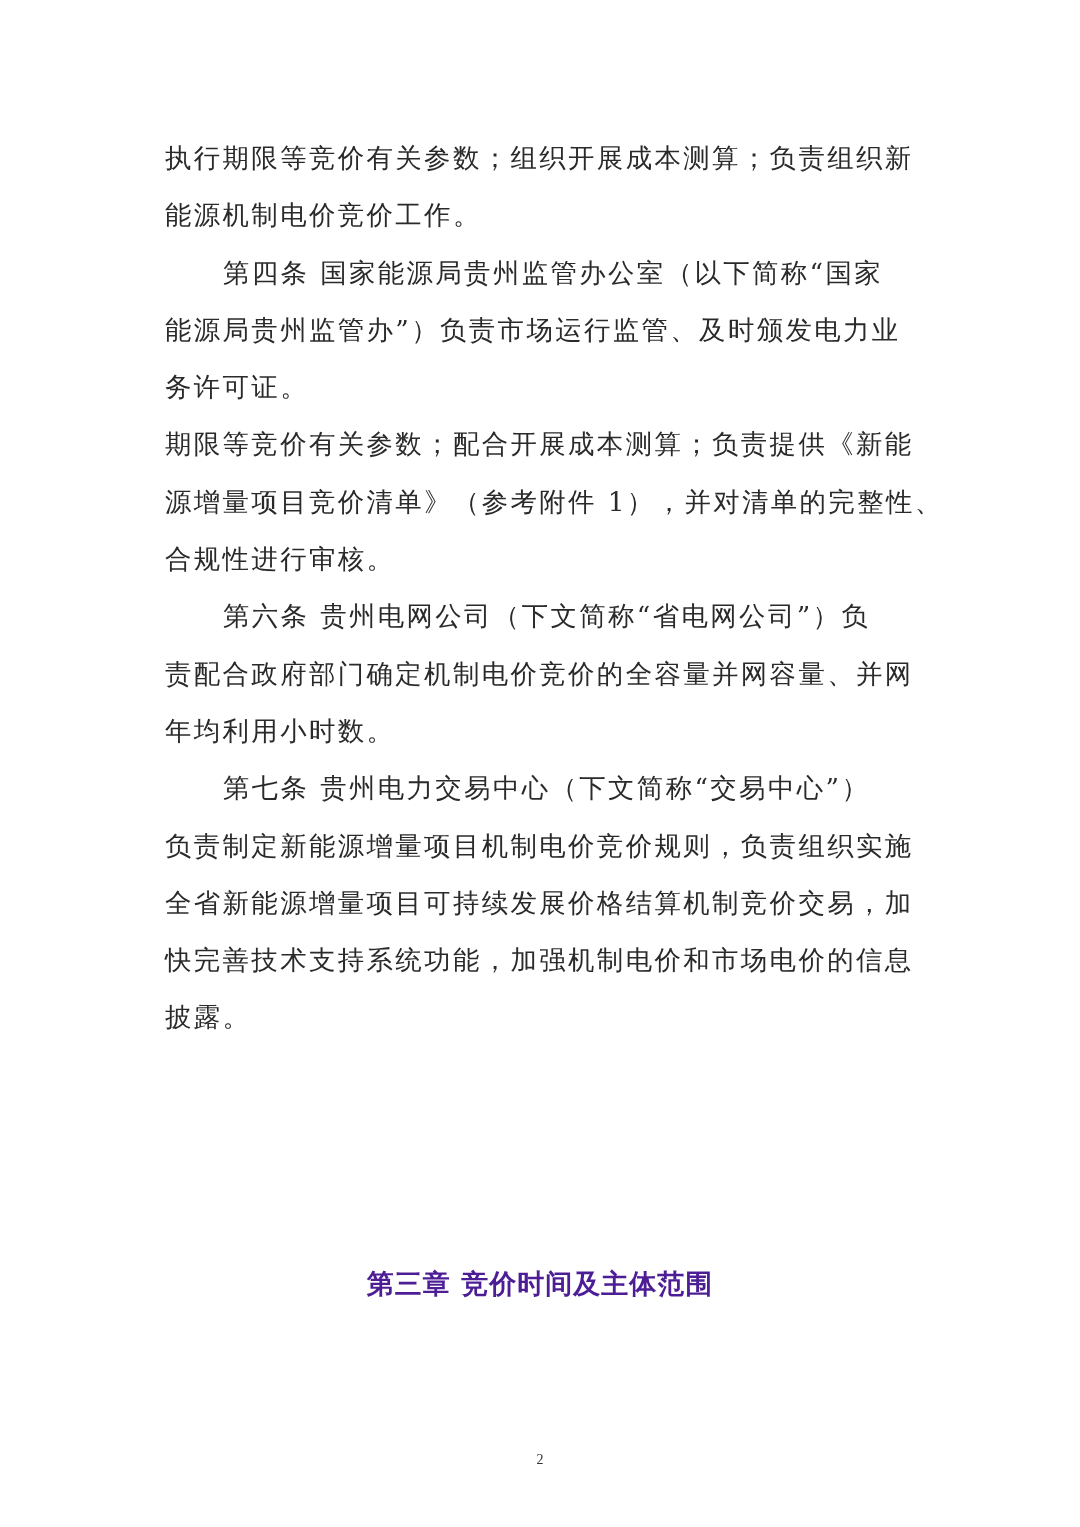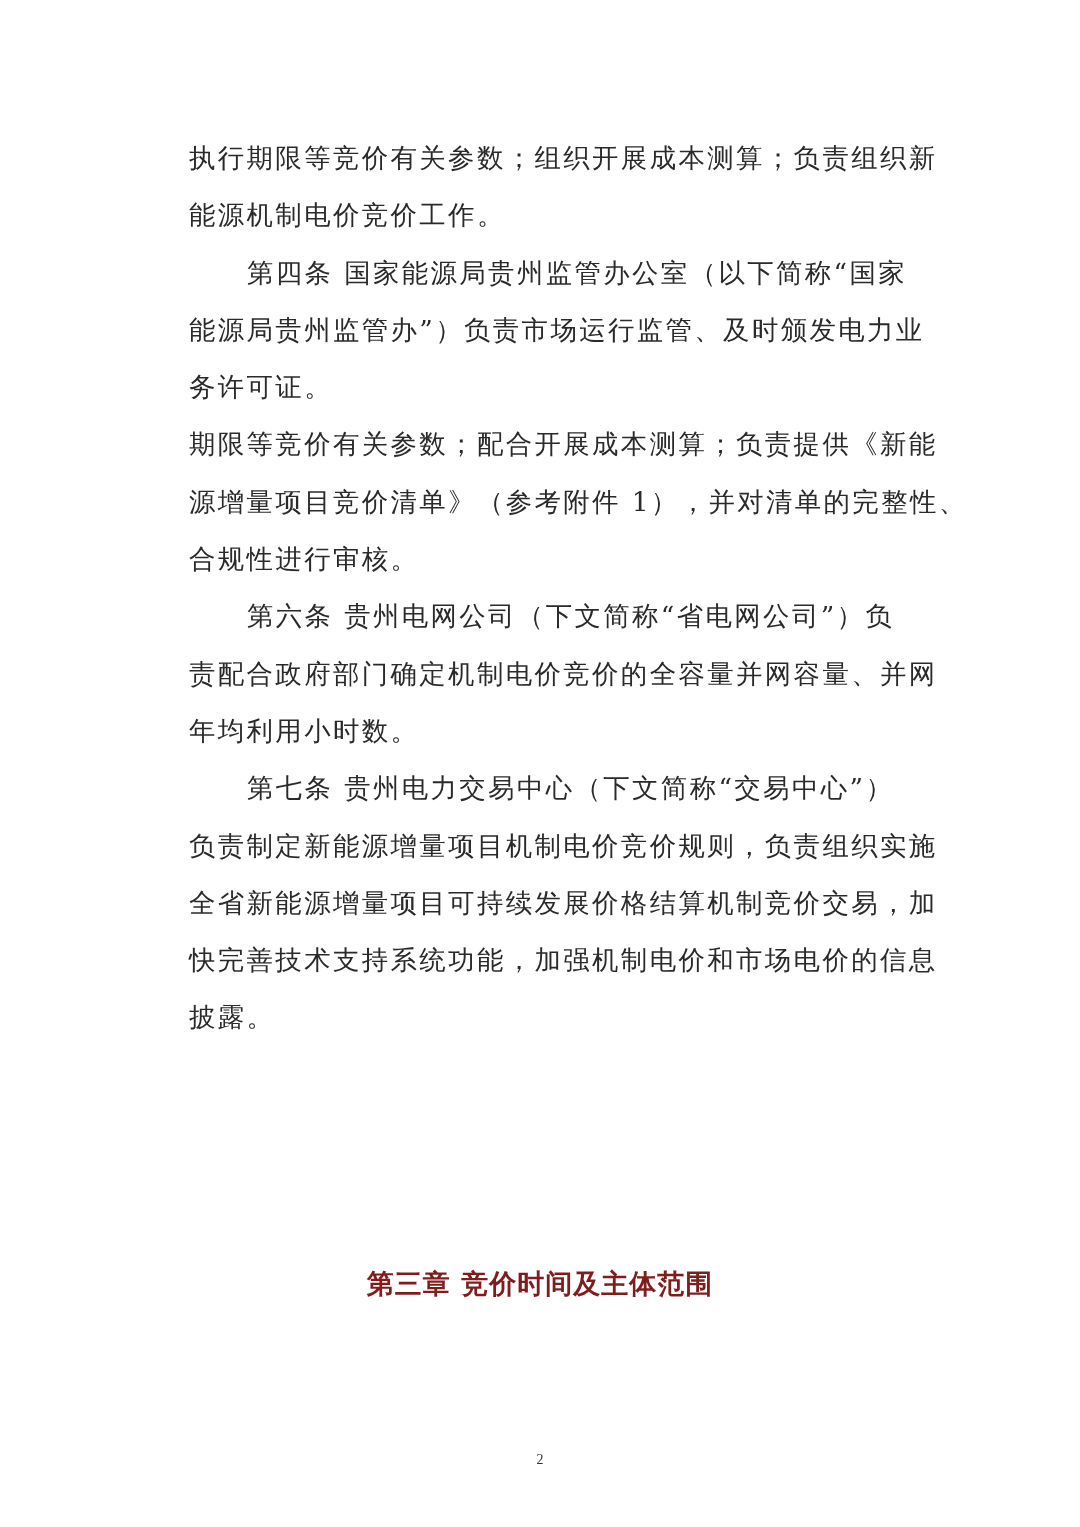--- a/index.html
+++ b/index.html
@@ -19,21 +19,20 @@
     position: absolute;
     left: 0; top: 0;
     width: 1080px;
     height: 1527px;
   }
   .body-text {
     position: absolute;
     left: 165px;
     top: 129px;
     width: 752px;
-    margin-left: 24px;
   }
   .line {
     height: 57.3px;
     line-height: 57.3px;
     font-size: 26.4px;
     letter-spacing: 2.4px;
     white-space: nowrap;
     overflow: visible;
   }
   .line.indent {
@@ -42,21 +41,21 @@
   .chapter-heading {
     position: absolute;
     left: 0;
     top: 1260px;
     width: 1080px;
     text-align: center;
     font-family: "DejaVu Sans", "Liberation Sans", sans-serif;
     font-weight: bold;
     font-size: 27px;
     letter-spacing: 1px;
-    color: #7f1d1d;
+    color: #4c1d95;
     line-height: 48px;
   }
   .article8 {
     position: absolute;
     left: 165px;
     top: 1307px;
     width: 752px;
   }
   .page-number {
     position: absolute;

